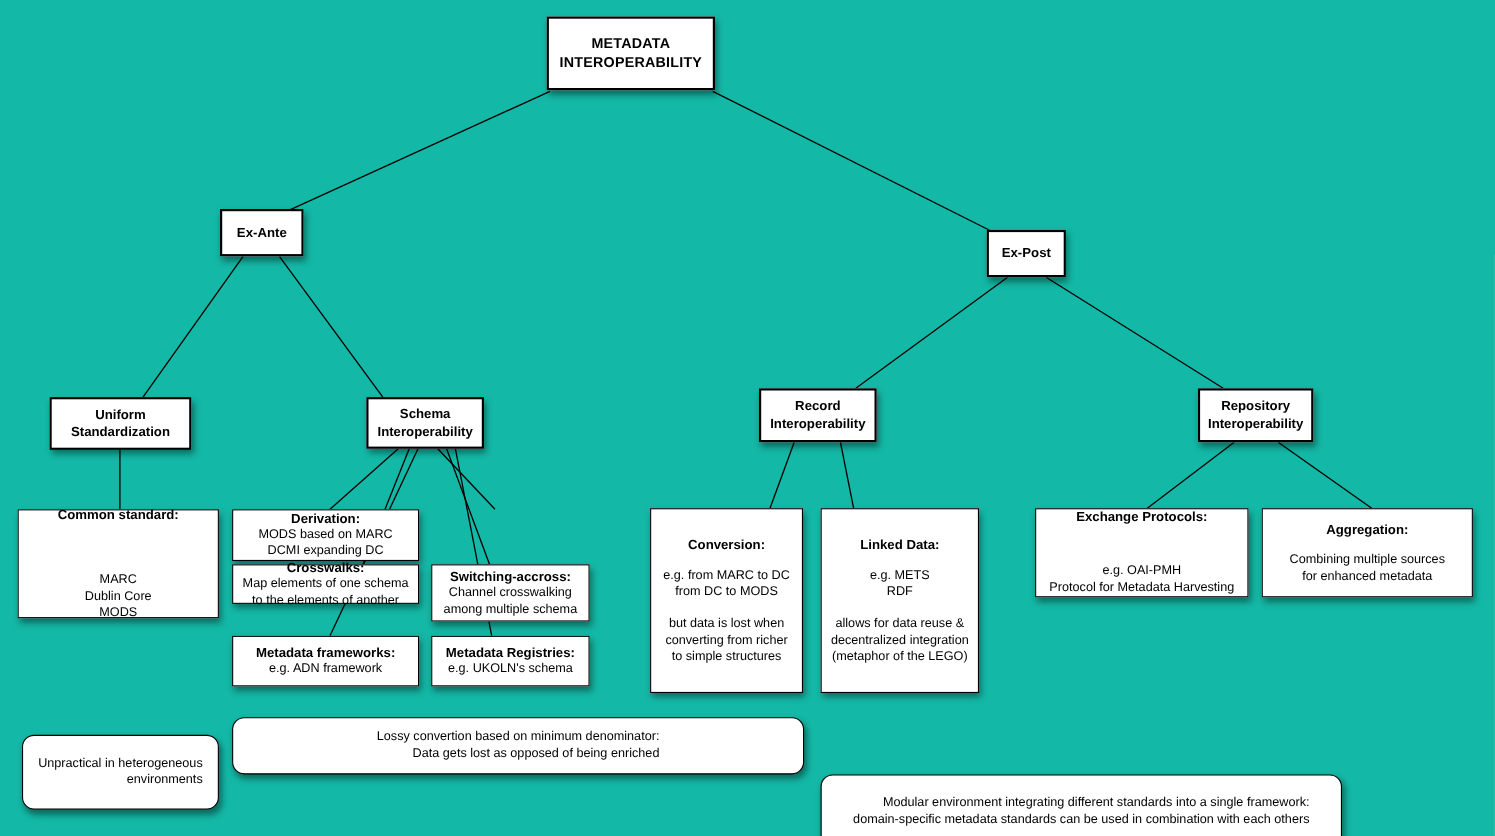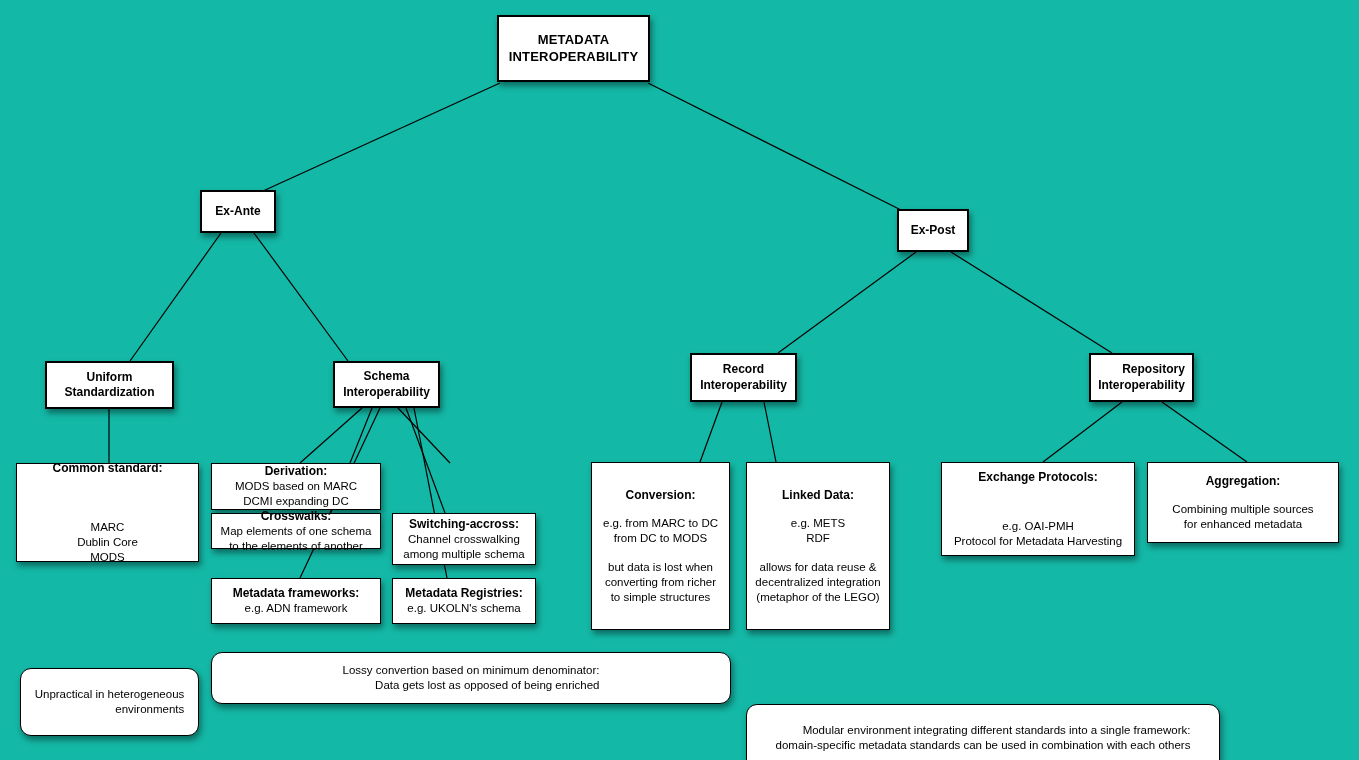--- a/index.html
+++ b/index.html
@@ -98,21 +98,21 @@
   <div class="node branch" style="left:333px; top:361px; width:107px; height:47px;">
     <div class="node-title">Schema
 Interoperability</div>
   </div>
 
   <div class="node branch" style="left:690px; top:353px; width:107px; height:49px;">
     <div class="node-title">Record
 Interoperability</div>
   </div>
 
-  <div class="node branch" style="left:1089px; top:353px; width:105px; height:49px;text-align:right;">
+  <div class="node branch" style="left:1089px; top:353px; width:105px; height:49px;">
     <div class="node-title">Repository
 Interoperability</div>
   </div>
 
   <div class="node" style="left:16px; top:463px; width:183px; height:99px;gap:44px;">
     <div class="node-title">Common standard:</div>
     <div class="node-body">MARC
 Dublin Core
 MODS</div>
   </div>
@@ -159,21 +159,21 @@
   <div class="node spaced" style="left:746px; top:462px; width:144px; height:168px;">
     <div class="node-title">Linked Data:</div>
     <div class="node-body">e.g. METS
 RDF
 
 allows for data reuse &amp;
 decentralized integration
 (metaphor of the LEGO)</div>
   </div>
 
-  <div class="node spaced" style="left:941px; top:462px; width:194px; height:94px;gap:21px;">
+  <div class="node spaced" style="left:941px; top:462px; width:194px; height:81px;gap:21px;">
     <div class="node-title">Exchange Protocols:</div>
     <div class="node-body">e.g. OAI-PMH
 Protocol for Metadata Harvesting</div>
   </div>
 
   <div class="node spaced" style="left:1147px; top:462px; width:192px; height:81px;">
     <div class="node-title">Aggregation:</div>
     <div class="node-body">Combining multiple sources
 for enhanced metadata</div>
   </div>

